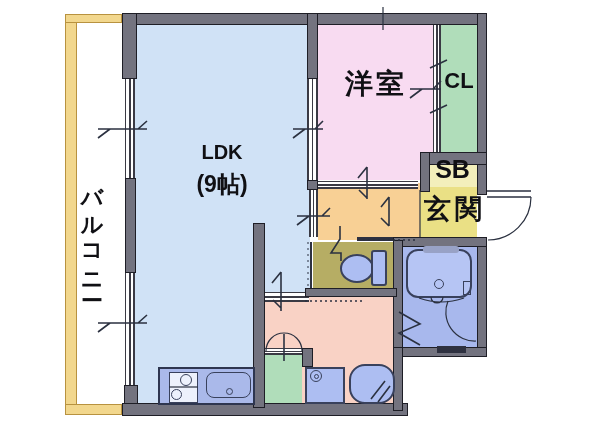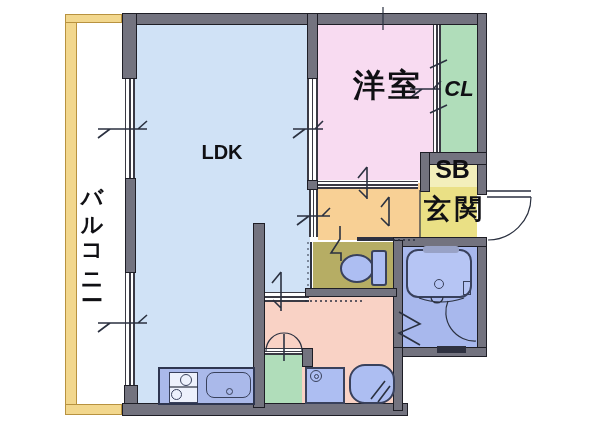--- a/index.html
+++ b/index.html
@@ -134,18 +134,19 @@
       <g stroke-width="1.4" stroke-dasharray="2,3">
         <path d="M305,301 H363"></path>
         <path d="M363,240 H415"></path>
         <path d="M308,242 V290" stroke-dasharray="2,4" stroke-width="1"></path>
       </g>
     </g>
   </svg>
 
   <div class="lbl" style="left:74px;top:132px;width:30px;height:200px;font-size:22px;writing-mode:vertical-rl;letter-spacing:4px;white-space:normal;">バルコニー</div>
   <div class="lbl" style="left:162px;top:142px;width:120px;font-size:20px;">LDK</div>
-  <div class="lbl" style="left:324px;top:69px;width:128px;font-size:32px;letter-spacing:3px;">洋室</div>
-  <div class="lbl" style="left:438px;top:77px;width:42px;font-size:22px;font-style:italic;">CL</div>
+  <div class="lbl" style="left:162px;top:172px;width:120px;font-size:23px;">(9帖)</div>
+  <div class="lbl" style="left:312px;top:69px;width:128px;font-size:28px;letter-spacing:3px;">洋室</div>
+  <div class="lbl" style="left:438px;top:69px;width:42px;font-size:22px;">CL</div>
   <div class="lbl" style="left:425px;top:156px;width:55px;font-size:25px;">SB</div>
   <div class="lbl" style="left:419px;top:195px;width:72px;font-size:27px;letter-spacing:4px;">玄関</div>
 
 </div>
 
 </body></html>

